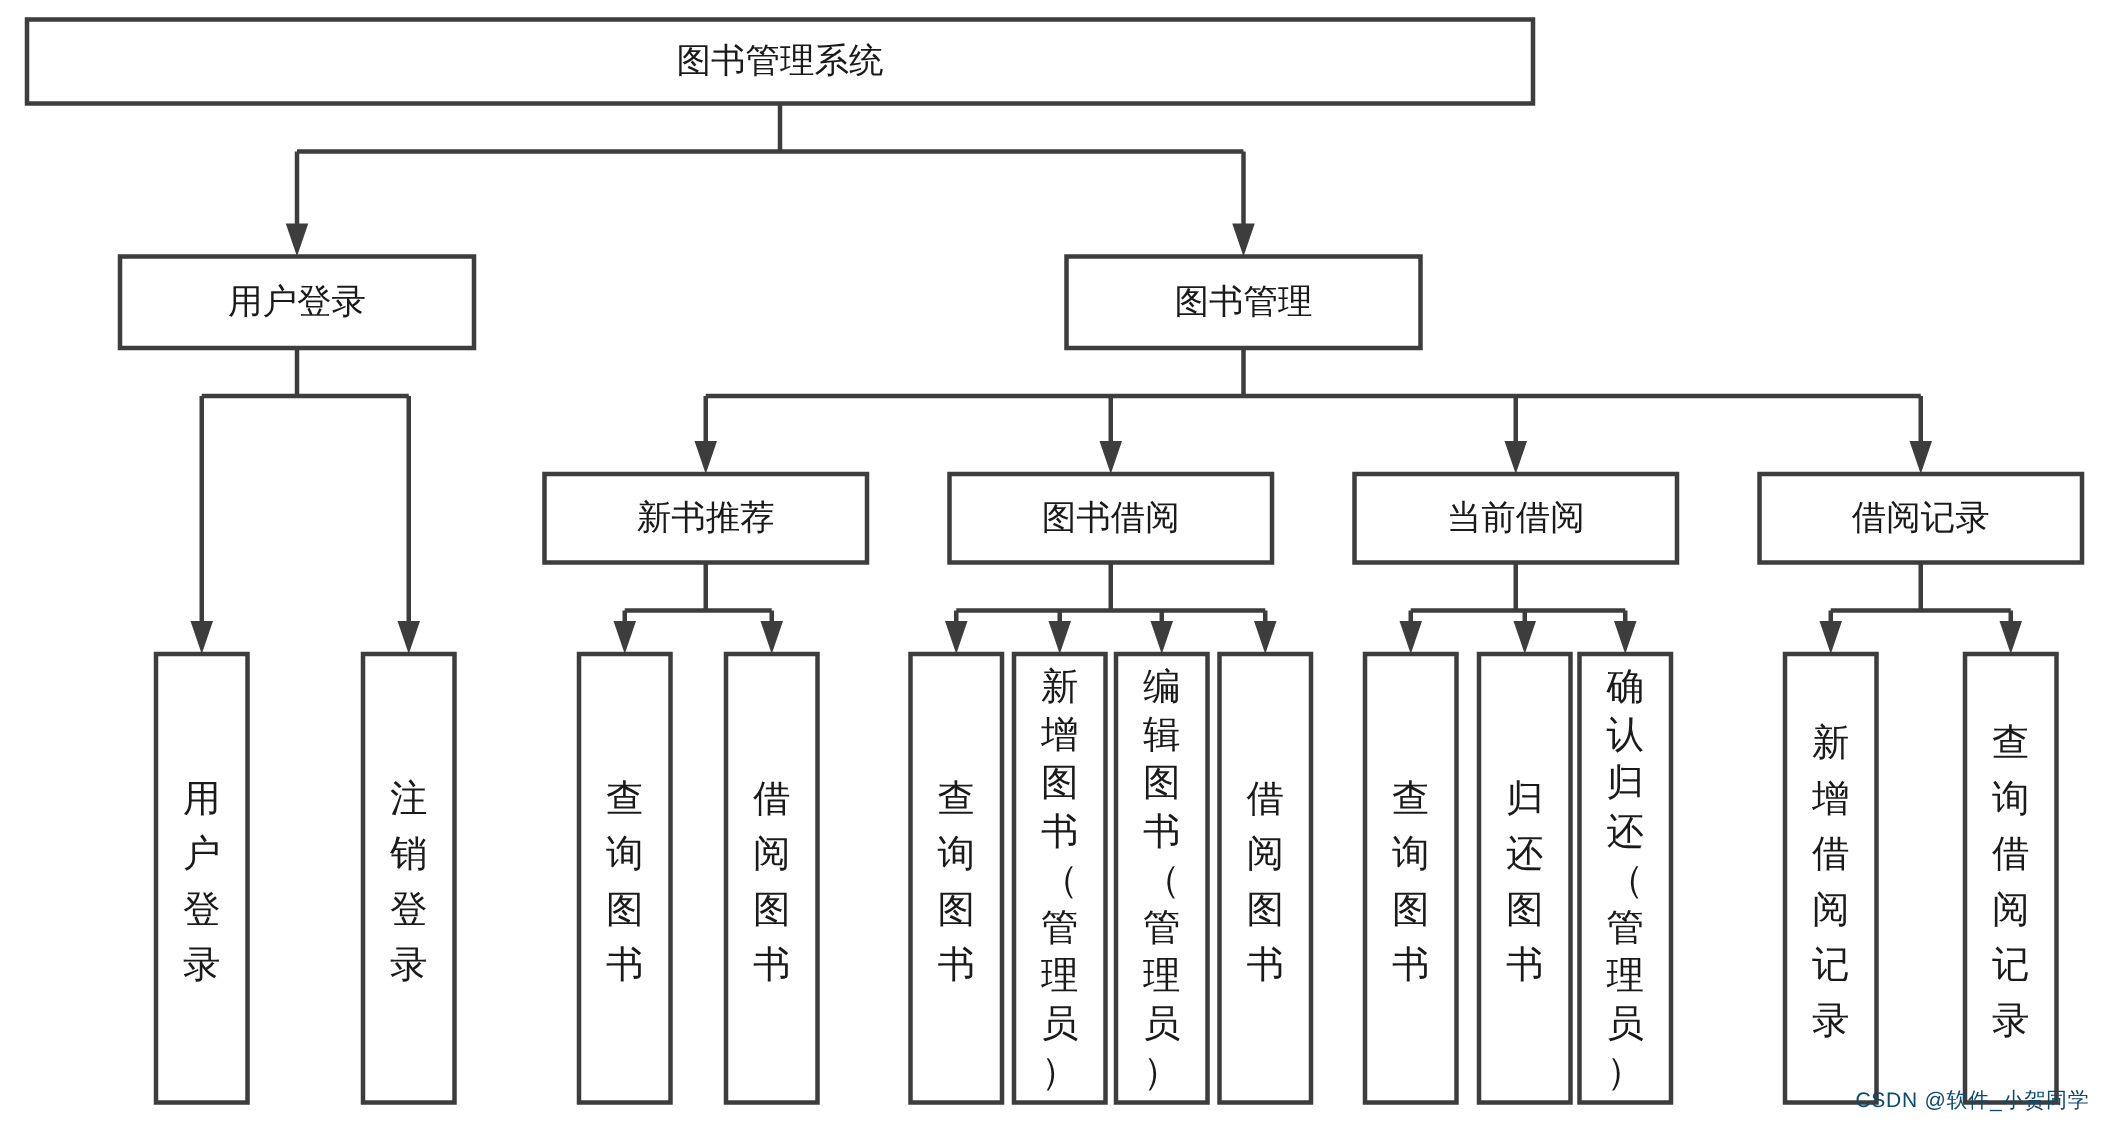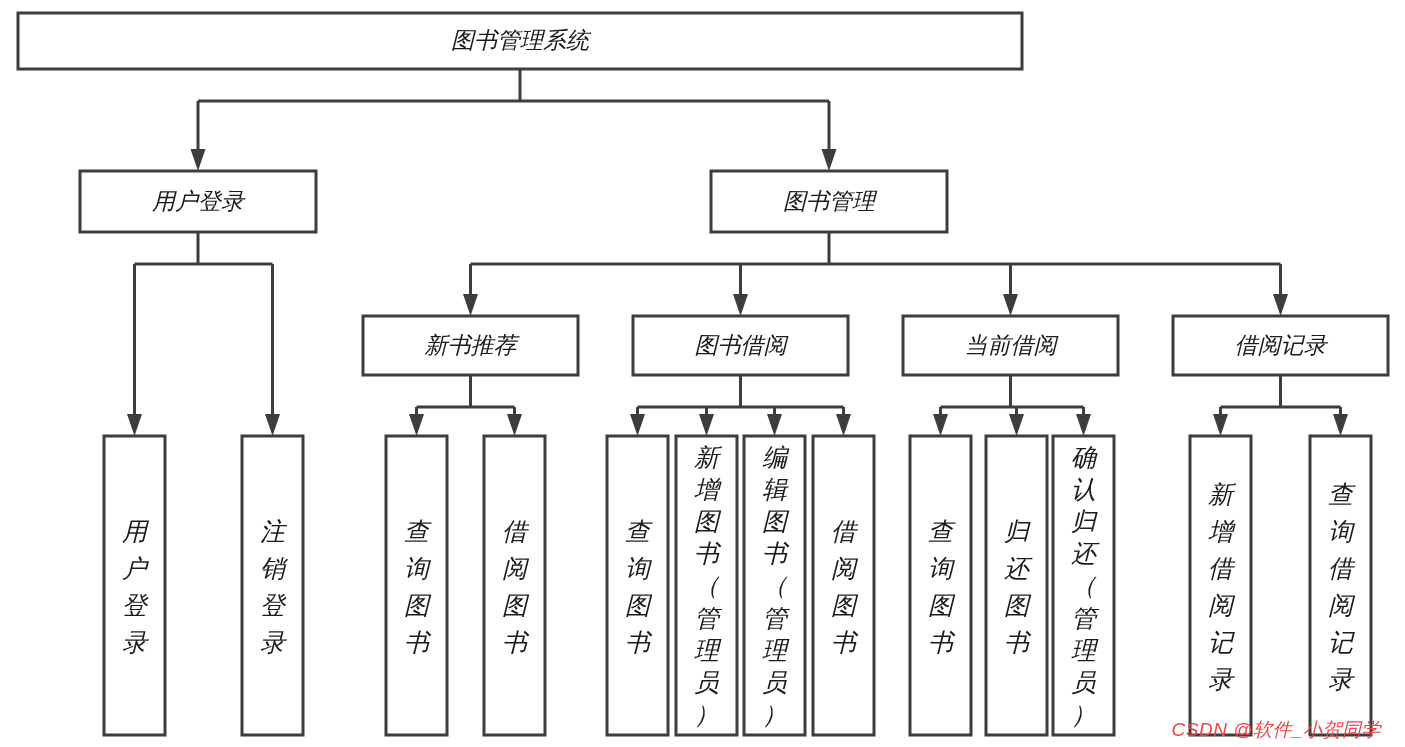--- a/index.html
+++ b/index.html
@@ -11,21 +11,20 @@
     width: 1405px;
     height: 747px;
     font-family: "Liberation Sans", "DejaVu Sans", sans-serif;
     overflow: hidden;
     position: relative;
   }
   #diagram-root {
     position: relative;
     width: 1405px;
     height: 747px;
-    font-style: italic;
   }
   svg.diagram-canvas {
     position: absolute;
     top: 0;
     left: 0;
     width: 1405px;
     height: 747px;
     display: block;
   }
   .node-box {
@@ -51,25 +50,25 @@
     dominant-baseline: middle;
   }
   .leaf-label-v {
     font-family: "Liberation Sans", "DejaVu Sans", sans-serif;
     font-size: 25px;
     fill: #1a1a1a;
     text-anchor: middle;
   }
   .watermark-text {
     position: absolute;
-    right: 24px;
+    right: 12px;
     bottom: 4px;
     font-family: "Liberation Sans", "DejaVu Sans", sans-serif;
-    font-size: 19px;
-    color: #ef4444;
+    font-size: 14px;
+    color: #0c4a6e;
     white-space: nowrap;
     letter-spacing: 0.5px;
     user-select: none;
   }
 </style>
 </head>
 <body>
 
 <div id="diagram-root">
 

